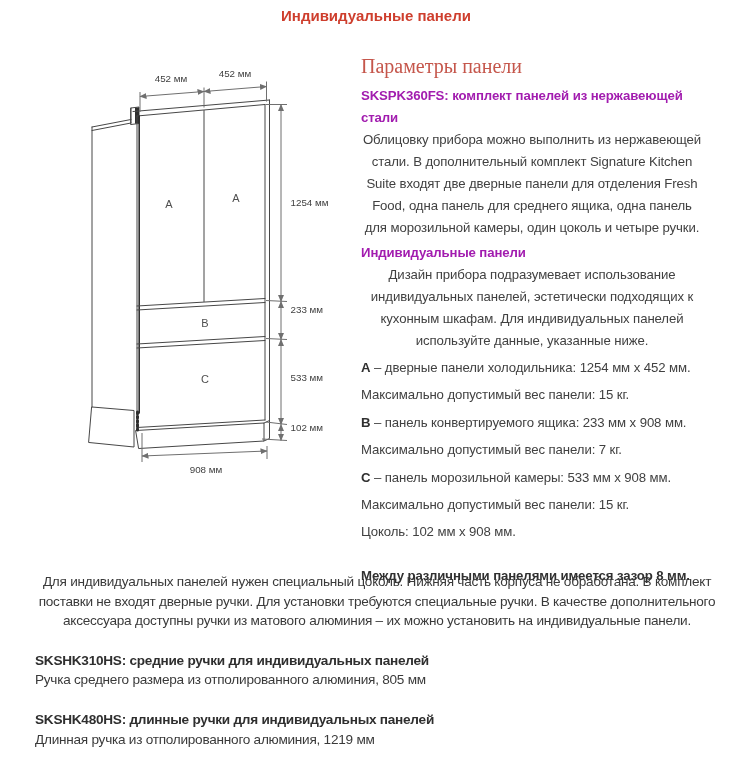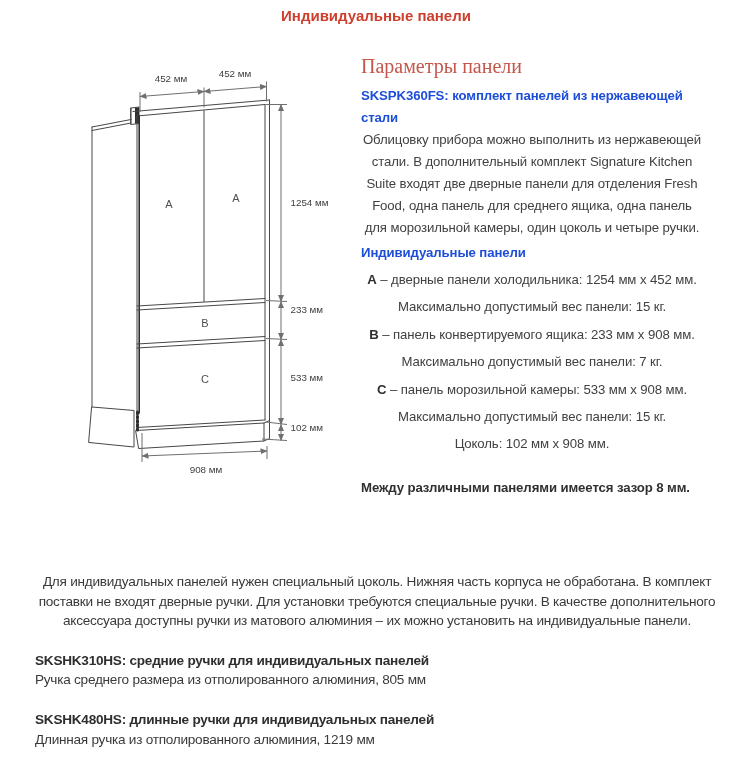--- a/index.html
+++ b/index.html
@@ -8,25 +8,25 @@
   .page-title{position:absolute;top:7px;left:0;right:0;text-align:center;
         font-size:15px;font-weight:700;color:#ce3e2d;}
   .diagram-wrap{position:absolute;left:60px;top:50px;width:300px;height:430px;}
   .dim-text{font-family:"Liberation Sans",sans-serif;font-size:9.8px;fill:#3f3f3f;}
   .panel-letter{font-family:"Liberation Sans",sans-serif;font-size:11px;fill:#4f4f4f;}
   
   .rcol{position:absolute;left:361px;top:55px;width:342px;font-size:13.2px;line-height:22px;
         letter-spacing:-0.1px;color:#414141;}
   .serif-h{font-family:"Liberation Serif",serif;font-weight:400;color:#c5564b;
         font-size:20px;line-height:22px;margin:0 0 8px 0;letter-spacing:0;}
-  .bold-title{font-weight:700;color:#1d4ed8;margin:0;}
+  .bold-title{font-weight:700;color:#a21caf;margin:0;}
   .body-p{margin:0;text-align:center;}
   .custom-title{margin-top:3px;}
   .specs{margin-top:5px;}
-  .specs p{margin:0 0 5.4px 0;text-align:center;}
+  .specs p{margin:0 0 5.4px 0;}
   .specs b{color:#303030;}
   .gap-note{font-weight:700;color:#303030;margin:22px 0 0 0;}
   
   .tips{position:absolute;left:35px;top:572px;width:684px;font-size:13.6px;line-height:19.6px;
         letter-spacing:-0.25px;color:#3a3a3a;}
   .tips .serif-h{font-size:21px;margin:0 0 6px 0;letter-spacing:0;}
   .handle{margin-top:13px;}
   .handle p{margin:0;}
   .handle .h-title{font-weight:700;color:#2f2f2f;margin-top:20px;}
 </style>
@@ -120,20 +120,21 @@
         <text class="dim-text" x="146" y="423" text-anchor="middle">908 мм</text>
       </g>
     </svg>
   </div>
 
   <div class="rcol">
     <h2 class="serif-h">Параметры панели</h2>
     <p class="bold-title">SKSPK360FS: комплект панелей из нержавеющей стали</p>
     <p class="body-p">Облицовку прибора можно выполнить из нержавеющей стали. В дополнительный комплект Signature Kitchen Suite входят две дверные панели для отделения Fresh Food, одна панель для среднего ящика, одна панель для морозильной камеры, один цоколь и четыре ручки.</p>
     <p class="bold-title custom-title">Индивидуальные панели</p>
+    <p class="body-p">Дизайн прибора подразумевает использование индивидуальных панелей, эстетически подходящих к кухонным шкафам. Для индивидуальных панелей используйте данные, указанные ниже.</p>
 
     <div class="specs">
       <p><b>A</b><span> – дверные панели холодильника: 1254 мм x 452 мм.</span></p>
       <p><b></b><span>Максимально допустимый вес панели: 15 кг.</span></p>
       <p><b>B</b><span> – панель конвертируемого ящика: 233 мм x 908 мм.</span></p>
       <p><b></b><span>Максимально допустимый вес панели: 7 кг.</span></p>
       <p><b>C</b><span> – панель морозильной камеры: 533 мм x 908 мм.</span></p>
       <p><b></b><span>Максимально допустимый вес панели: 15 кг.</span></p>
       <p><b></b><span>Цоколь: 102 мм x 908 мм.</span></p>
     </div>

